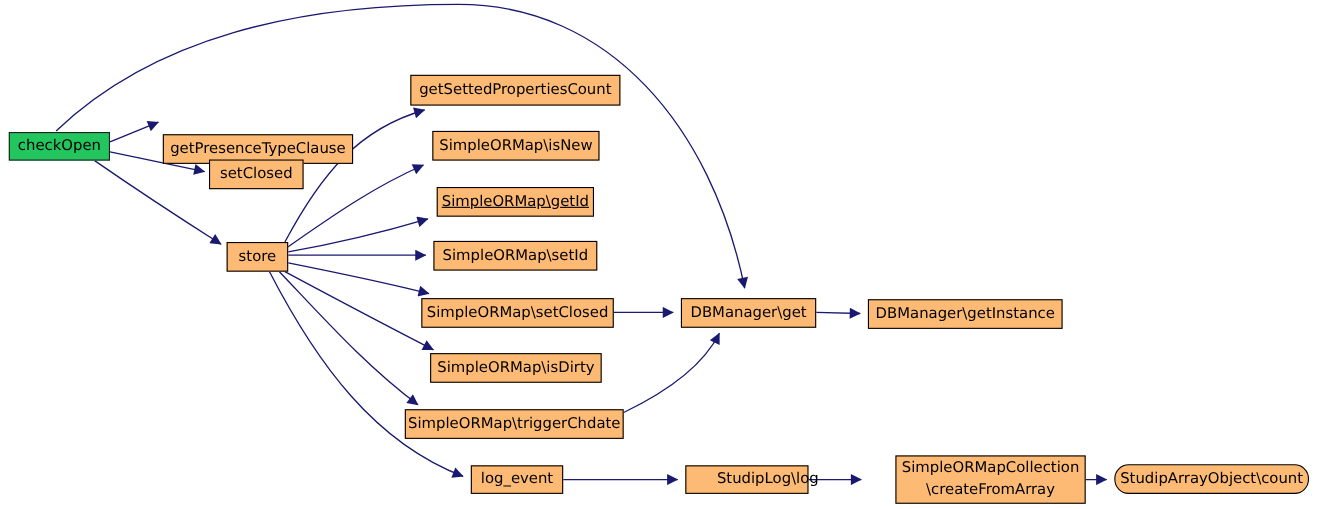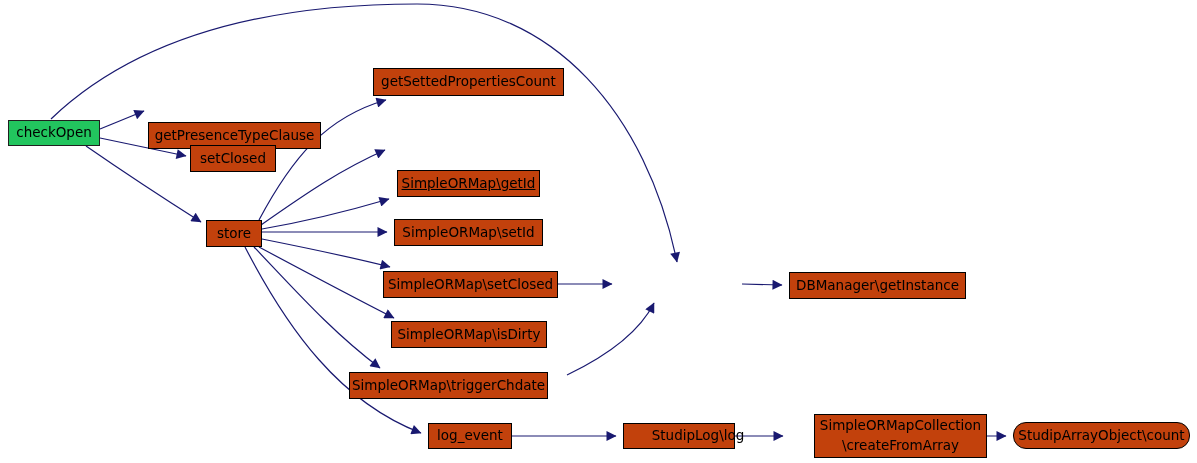--- a/index.html
+++ b/index.html
@@ -23,21 +23,21 @@
     height: 463px;
   }
   #edges path.edge {
     fill: none;
     stroke: #191970;
     stroke-width: 1.2px;
   }
   .node {
     position: absolute;
     box-sizing: border-box;
-    background: #c2410c;
+    background: #fdba74;
     border: 1px solid #000000;
     color: #000000;
     font-size: 13.5px;
     line-height: 1.45;
     display: flex;
     align-items: center;
     justify-content: center;
     text-align: center;
     white-space: pre-line;
     cursor: pointer;
@@ -85,31 +85,33 @@
   <div class="node highlight" style="left:8px; top:120px; width:92px; height:26px;">checkOpen</div>
 
   <div class="node" style="left:148px; top:94px; width:173px; height:27px;margin-top:28px;">getPresenceTypeClause</div>
 
   <div class="node" style="left:190px; top:145px; width:86px; height:27px;">setClosed</div>
 
   <div class="node" style="left:206px; top:220px; width:56px; height:27px;">store</div>
 
   <div class="node" style="left:373px; top:68px; width:191px; height:28px;">getSettedPropertiesCount</div>
 
+  <div class="node" style="left:393px; top:119px; width:152px; height:27px;">SimpleORMap\isNew</div>
 
   <div class="node" style="left:397px; top:170px; width:143px; height:27px;text-decoration:underline;">SimpleORMap\getId</div>
 
   <div class="node" style="left:394px; top:219px; width:149px; height:27px;">SimpleORMap\setId</div>
 
   <div class="node" style="left:383px; top:271px; width:175px; height:27px;">SimpleORMap\setClosed</div>
 
   <div class="node" style="left:391px; top:321px; width:156px; height:27px;">SimpleORMap\isDirty</div>
 
-  <div class="node" style="left:349px; top:372px; width:199px; height:27px;">SimpleORMap\triggerChdate</div>
+  <div class="node" style="left:368px; top:372px; width:199px; height:27px;">SimpleORMap\triggerChdate</div>
 
+  <div class="node" style="left:619px; top:271px; width:123px; height:27px;">DBManager\get</div>
 
   <div class="node" style="left:789px; top:272px; width:177px; height:27px;">DBManager\getInstance</div>
 
   <div class="node" style="left:428px; top:423px; width:84px; height:26px;">log_event</div>
 
   <div class="node" style="left:623px; top:423px; width:112px; height:26px;padding-left:38px;">StudipLog\log</div>
 
   <div class="node" style="left:814px; top:414px; width:173px; height:44px;">SimpleORMapCollection
 \createFromArray</div>
 

